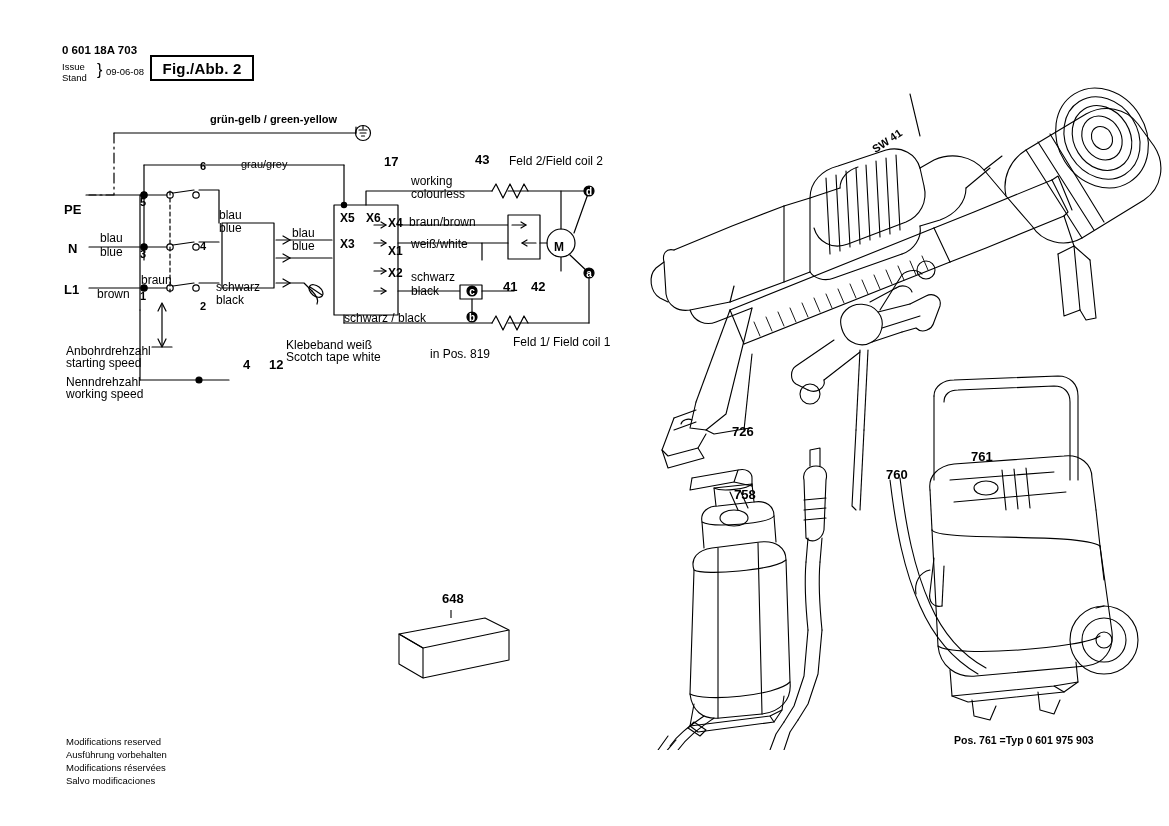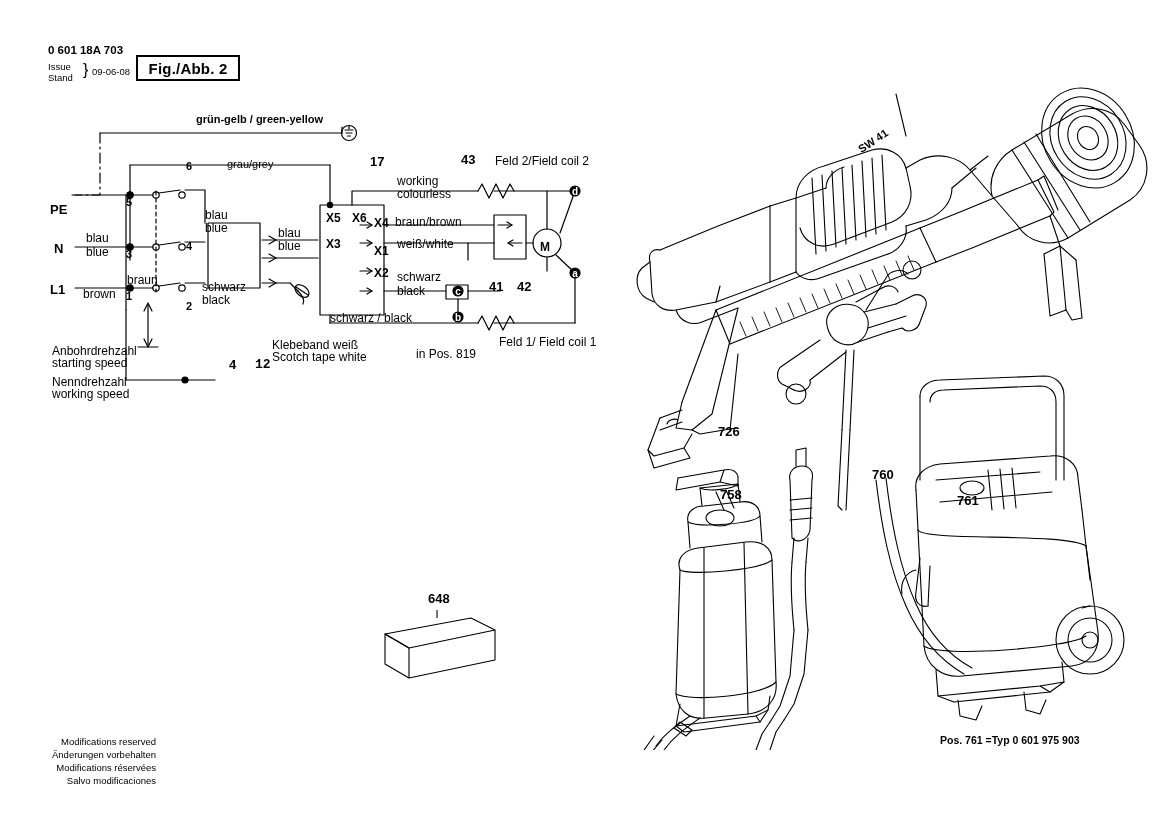--- a/index.html
+++ b/index.html
@@ -10,24 +10,23 @@
   body {
     width: 1169px;
     height: 826px;
     position: relative;
     font-family: "Liberation Sans", sans-serif;
     color: #000000;
     overflow: hidden;
   }
   .page {
     position: absolute;
-    left: 0; top: 0;
+    left: 14px; top: 0;
     width: 1033px;
     height: 826px;
-    text-align: right;
   }
   .abs { position: absolute; }
   .t {
     position: absolute;
     font-family: "Liberation Sans", sans-serif;
     font-size: 11px;
     line-height: 1.12;
     white-space: pre;
     color: #000;
   }
@@ -259,21 +258,21 @@
   <div class="t sm" style="left:397px; top:238px;">weiß/white</div>
   <div class="t sm" style="left:397px; top:271px;">schwarz</div>
   <div class="t sm" style="left:397px; top:285px;">black</div>
   <div class="t sm" style="left:330px; top:312px;">schwarz / black</div>
 
   <div class="t b lg" style="left:370px; top:155px;">17</div>
   <div class="t b lg" style="left:461px; top:153px;">43</div>
   <div class="t b lg" style="left:489px; top:280px;">41</div>
   <div class="t b lg" style="left:517px; top:280px;">42</div>
   <div class="t b lg" style="left:229px; top:358px;">4</div>
-  <div class="t b lg" style="left:255px; top:358px;font-family:Liberation Mono, monospace;">12</div>
+  <div class="t b lg" style="left:255px; top:358px;">12</div>
 
   <div class="t sm" style="left:495px; top:155px;">Feld 2/Field coil 2</div>
   <div class="t sm" style="left:483px; top:336px;margin-left:16px;">Feld 1/ Field coil 1</div>
 
   <div class="t sm" style="left:52px; top:345px;">Anbohrdrehzahl</div>
   <div class="t sm" style="left:52px; top:357px;">starting speed</div>
   <div class="t sm" style="left:52px; top:376px;">Nenndrehzahl</div>
   <div class="t sm" style="left:52px; top:388px;">working speed</div>
 
   <div class="t sm" style="left:272px; top:339px;">Klebeband weiß</div>
@@ -470,29 +469,29 @@
 
       <path d="M276 84 L286 126"></path>
     </g>
   </svg>
 
   <div class="t b" style="left:856px; top:145px; transform:rotate(-34deg); transform-origin:left top; font-size:11px;">SW 41</div>
   <div class="t b lg" style="left:718px; top:425px;">726</div>
   <div class="t b lg" style="left:720px; top:488px;">758</div>
   <div class="t b lg" style="left:428px; top:592px;">648</div>
   <div class="t b lg" style="left:872px; top:468px;">760</div>
-  <div class="t b lg" style="left:957px; top:450px;margin-top:44px;">761</div>
+  <div class="t b lg" style="left:957px; top:450px;">761</div>
 
   <svg class="abs" style="left:375px; top:596px;" width="130" height="100" viewBox="0 0 130 100">
     <g fill="none" stroke="#000" stroke-width="1.1" stroke-linejoin="round">
       <path d="M10 38 L96 22 L120 34 L34 52 Z"></path>
       <path d="M10 38 L10 68 L34 82 L34 52 Z"></path>
       <path d="M34 82 L120 64 L120 34"></path>
       <path d="M62 22 L62 14"></path>
     </g>
   </svg>
 
-  <div class="t" id="footer-notes"><span>Modifications reserved</span><br><span>Änderungen vorbehalten</span><br><span>Modifications réservées</span><br><span>Salvo modificaciones</span></div>
+  <div class="t" id="footer-notes"><span>Modifications reserved</span><br><span>Ausführung vorbehalten</span><br><span>Modifications réservées</span><br><span>Salvo modificaciones</span></div>
 
 
   <div class="t" id="alt-pos">Pos. 761 =Typ 0 601 975 903</div>
 
 </div>
 
 </body></html>

